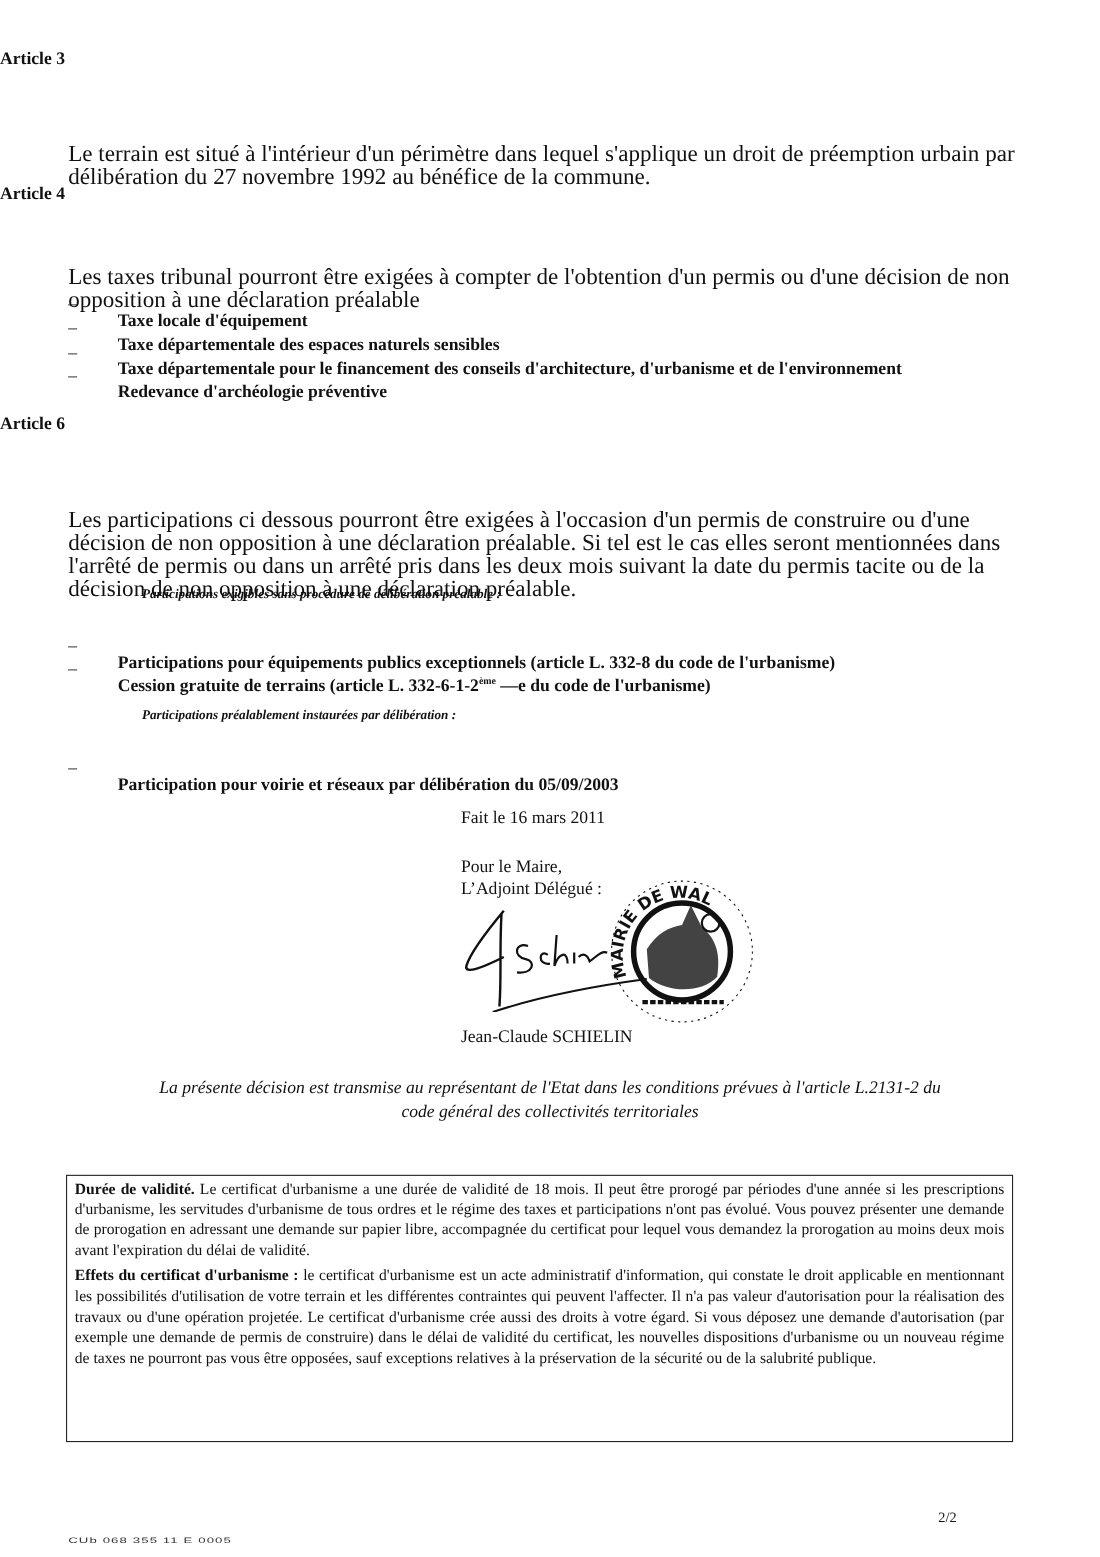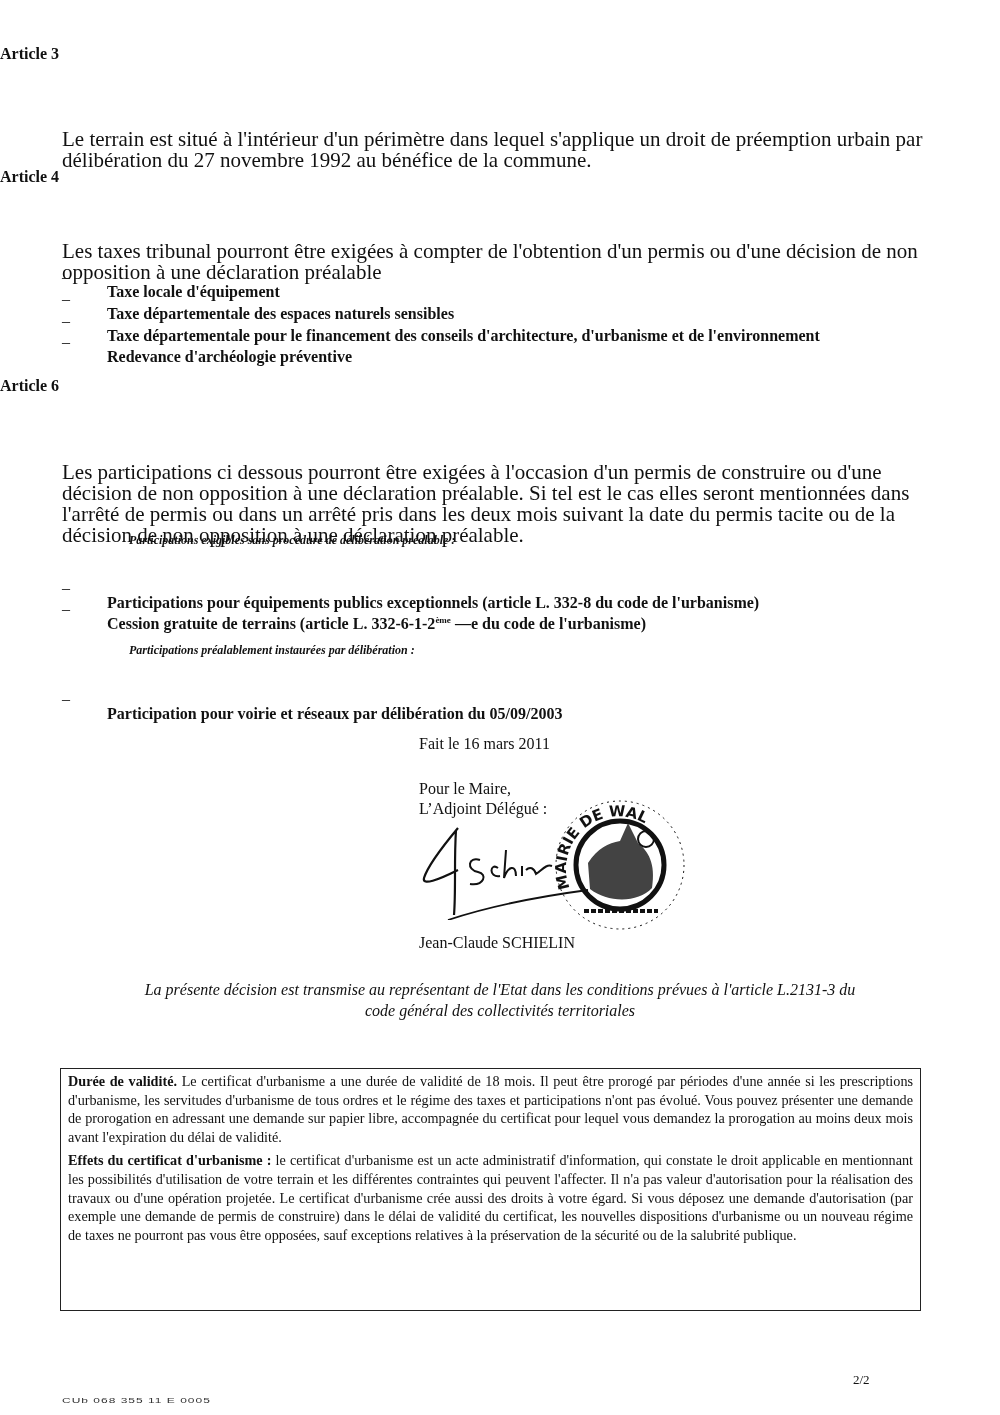--- a/index.html
+++ b/index.html
@@ -105,21 +105,21 @@
   <text font-family="DejaVu Sans, sans-serif" font-size="15" font-weight="bold" fill="#111">
     <textPath href="#stampArc">MAIRIE DE WAL</textPath>
   </text>
   <path d="M 40 70 C 50 55, 60 50, 72 48 L 80 30 L 90 50 C 100 58, 108 70, 104 95 C 90 110, 60 110, 42 96 Z" fill="#222" opacity="0.85"></path>
   <circle cx="98" cy="46" r="8" fill="none" stroke="#111" stroke-width="2"></circle>
   <path d="M 36 118 L 110 118" stroke="#111" stroke-width="4" stroke-dasharray="5 2"></path>
 </svg>
 
 <div class="abs sig-line" style="top:933px;">Jean-Claude SCHIELIN</div>
 
-<div class="abs notice" style="top:979px;">La présente décision est transmise au représentant de l'Etat dans les conditions prévues à l'article L.2131-3 du</div>
+<div class="abs notice" style="top:979px;">La présente décision est transmise au représentant de l'Etat dans les conditions prévues à l'article L.2131-2 du</div>
 <div class="abs notice" style="top:1000px;">code général des collectivités territoriales</div>
 
 <div class="abs box">
   <p><b>Durée de validité.</b><span> Le certificat d'urbanisme a une durée de validité de 18 mois. Il peut être prorogé par périodes d'une année si les prescriptions d'urbanisme, les servitudes d'urbanisme de tous ordres et le régime des taxes et participations n'ont pas évolué. Vous pouvez présenter une demande de prorogation en adressant une demande sur papier libre, accompagnée du certificat pour lequel vous demandez la prorogation au moins deux mois avant l'expiration du délai de validité.</span></p>
   <p><b>Effets du certificat d'urbanisme :</b><span> le certificat d'urbanisme est un acte administratif d'information, qui constate le droit applicable en mentionnant les possibilités d'utilisation de votre terrain et les différentes contraintes qui peuvent l'affecter. Il n'a pas valeur d'autorisation pour la réalisation des travaux ou d'une opération projetée. Le certificat d'urbanisme crée aussi des droits à votre égard. Si vous déposez une demande d'autorisation (par exemple une demande de permis de construire) dans le délai de validité du certificat, les nouvelles dispositions d'urbanisme ou un nouveau régime de taxes ne pourront pas vous être opposées, sauf exceptions relatives à la préservation de la sécurité ou de la salubrité publique.</span></p>
 </div>
 
 <div class="abs page-num">2/2</div>
 <div class="abs footer-code">CUb 068 355 11 E 0005</div>
 

